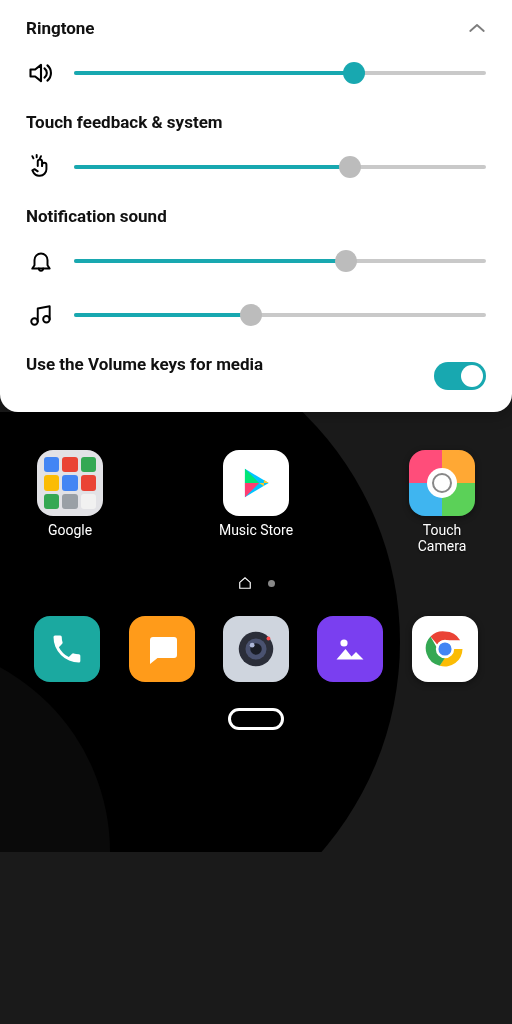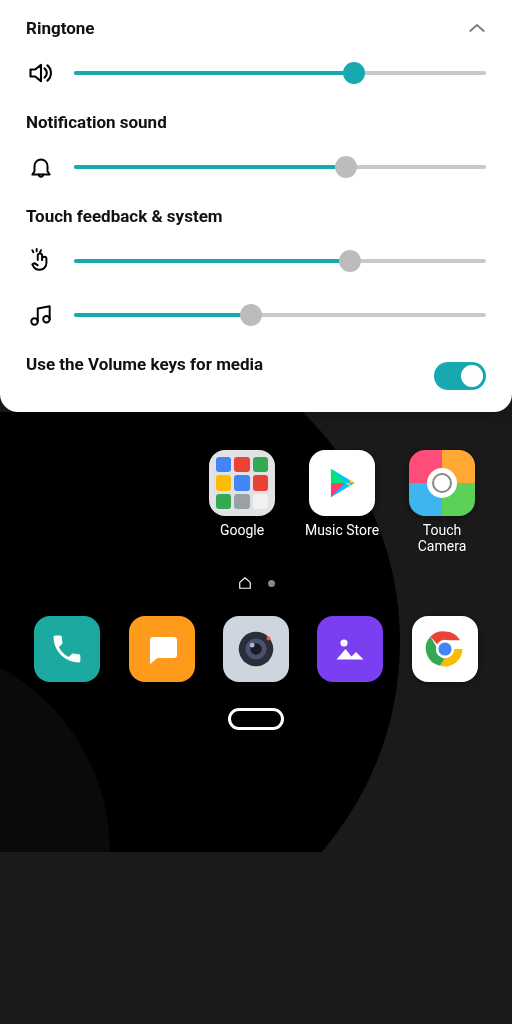--- a/index.html
+++ b/index.html
@@ -144,21 +144,21 @@
     left:-310px; top:230px; background:#0a0a0a;
   }
 
   .app-row, .dock-row {
     position: relative;
     display: flex;
     padding: 0 20px;
   }
   .app-row {
     margin-top: 38px;
-    justify-content: flex-end;
+    justify-content: space-between;
   }
   .app {
     width: 100px;
     display: flex;
     flex-direction: column;
     align-items: center;
     gap: 6px;
   }
   .app-icon {
     width: 66px;
@@ -279,53 +279,53 @@
       <div class="slider">
         <div class="track"></div>
         <div class="fill" style="width:68%"></div>
         <div class="thumb teal" style="left:68%"></div>
       </div>
     </div>
   </div>
 
   <div class="section">
     <div class="section-label">
-      <span>Notification sound</span>
-    </div>
-    <div class="slider-row">
-      <span class="icon">
-        <svg width="26" height="26" viewBox="0 0 24 24" fill="none" stroke="#000" stroke-width="1.8" stroke-linecap="round" stroke-linejoin="round">
-          <path d="M18 16v-5a6 6 0 10-12 0v5l-2 3h16z"></path>
-          <path d="M10 19a2 2 0 004 0"></path>
-        </svg>
-      </span>
-      <div class="slider">
-        <div class="track"></div>
-        <div class="fill" style="width:66%"></div>
-        <div class="thumb gray" style="left:66%"></div>
-      </div>
-    </div>
-  </div>
-
-  <div class="section">
-    <div class="section-label">
       <span>Touch feedback &amp; system</span>
     </div>
     <div class="slider-row">
       <span class="icon">
         <svg width="26" height="26" viewBox="0 0 24 24" fill="none" stroke="#000" stroke-width="1.8" stroke-linecap="round" stroke-linejoin="round">
           <path d="M9 11V7a2 2 0 114 0v4"></path>
           <path d="M13 11v-1a2 2 0 114 0v4a6 6 0 01-6 6h-1a6 6 0 01-5-3l-1-2 2-1 3 2"></path>
           <path d="M5 4l-1-2M8 3V1M11 4l1-2"></path>
         </svg>
       </span>
       <div class="slider">
         <div class="track"></div>
         <div class="fill" style="width:67%"></div>
         <div class="thumb gray" style="left:67%"></div>
+      </div>
+    </div>
+  </div>
+
+  <div class="section">
+    <div class="section-label">
+      <span>Notification sound</span>
+    </div>
+    <div class="slider-row">
+      <span class="icon">
+        <svg width="26" height="26" viewBox="0 0 24 24" fill="none" stroke="#000" stroke-width="1.8" stroke-linecap="round" stroke-linejoin="round">
+          <path d="M18 16v-5a6 6 0 10-12 0v5l-2 3h16z"></path>
+          <path d="M10 19a2 2 0 004 0"></path>
+        </svg>
+      </span>
+      <div class="slider">
+        <div class="track"></div>
+        <div class="fill" style="width:66%"></div>
+        <div class="thumb gray" style="left:66%"></div>
       </div>
     </div>
   </div>
 
   <div class="section">
     <div class="slider-row">
       <span class="icon">
         <svg width="26" height="26" viewBox="0 0 24 24" fill="none" stroke="#000" stroke-width="1.8" stroke-linecap="round" stroke-linejoin="round">
           <circle cx="6" cy="18" r="3"></circle>
             <circle cx="17" cy="16" r="3"></circle>

